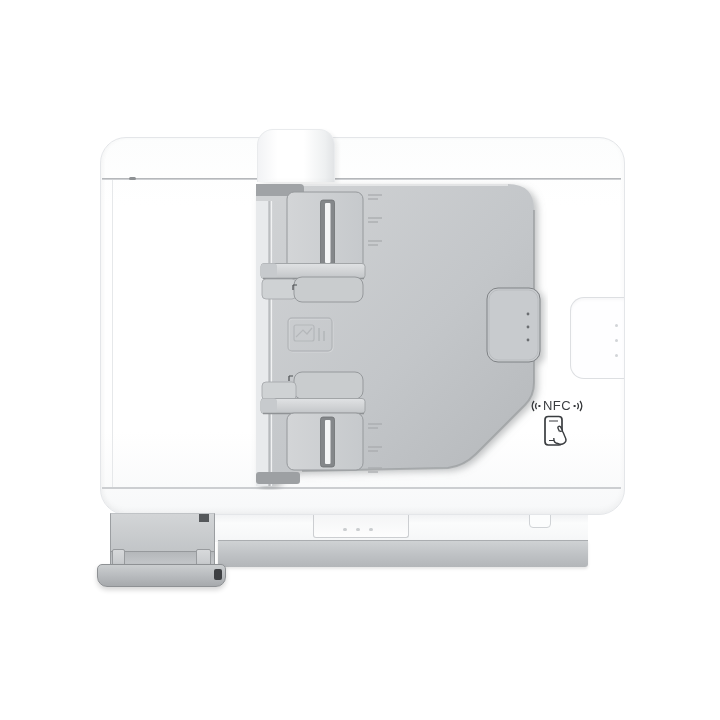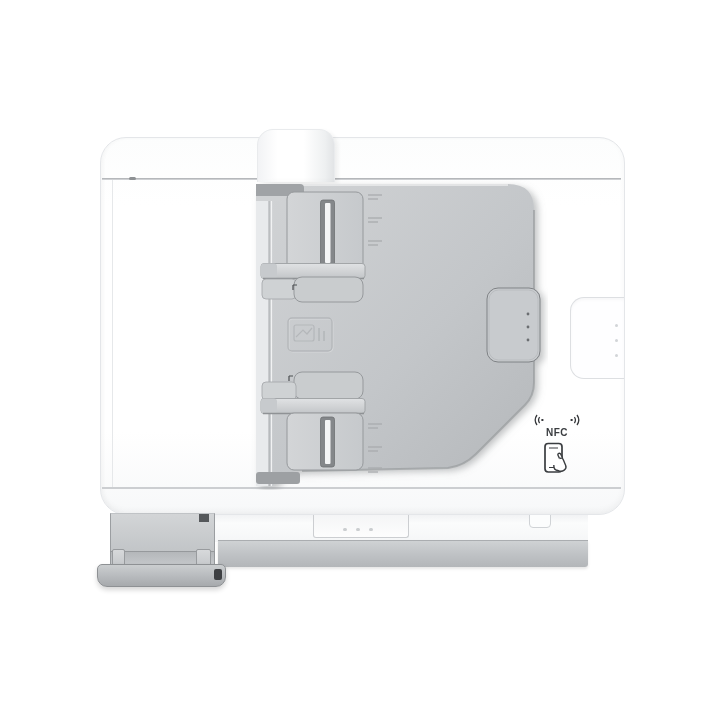--- a/index.html
+++ b/index.html
@@ -43,21 +43,21 @@
     z-index:4;
   }
   .body-recess .dot{position:absolute;left:44px;width:3px;height:3px;border-radius:50%;background:#d2d5d8;}
 
   
   .adf-tray{position:absolute;left:250px;top:178px;width:298px;height:312px;z-index:5;}
 
   
   .nfc{position:absolute;left:527px;top:400px;width:60px;z-index:6;display:flex;flex-direction:column;align-items:center;}
   .nfc-row{display:flex;align-items:center;gap:2px;}
-  .nfc-label{font-size:10px;font-weight:bold;letter-spacing:.4px;color:var(--ink_dark,#3a3d40);line-height:12px;margin-top:27px;}
+  .nfc-label{font-size:13px;font-weight:normal;letter-spacing:.4px;color:var(--ink_dark,#3a3d40);line-height:12px;}
   .nfc-phone{margin-top:3px;}
 
   
   .front-strip{
     position:absolute;left:215px;top:512px;width:373px;height:29px;
     background:linear-gradient(180deg,#eff0f2 0%,#fbfcfc 35%,#f5f6f7 100%);
     border-top:1px solid #dadcdf;z-index:1;
   }
   .front-panel{
     position:absolute;left:313px;top:512px;width:94px;height:25px;

